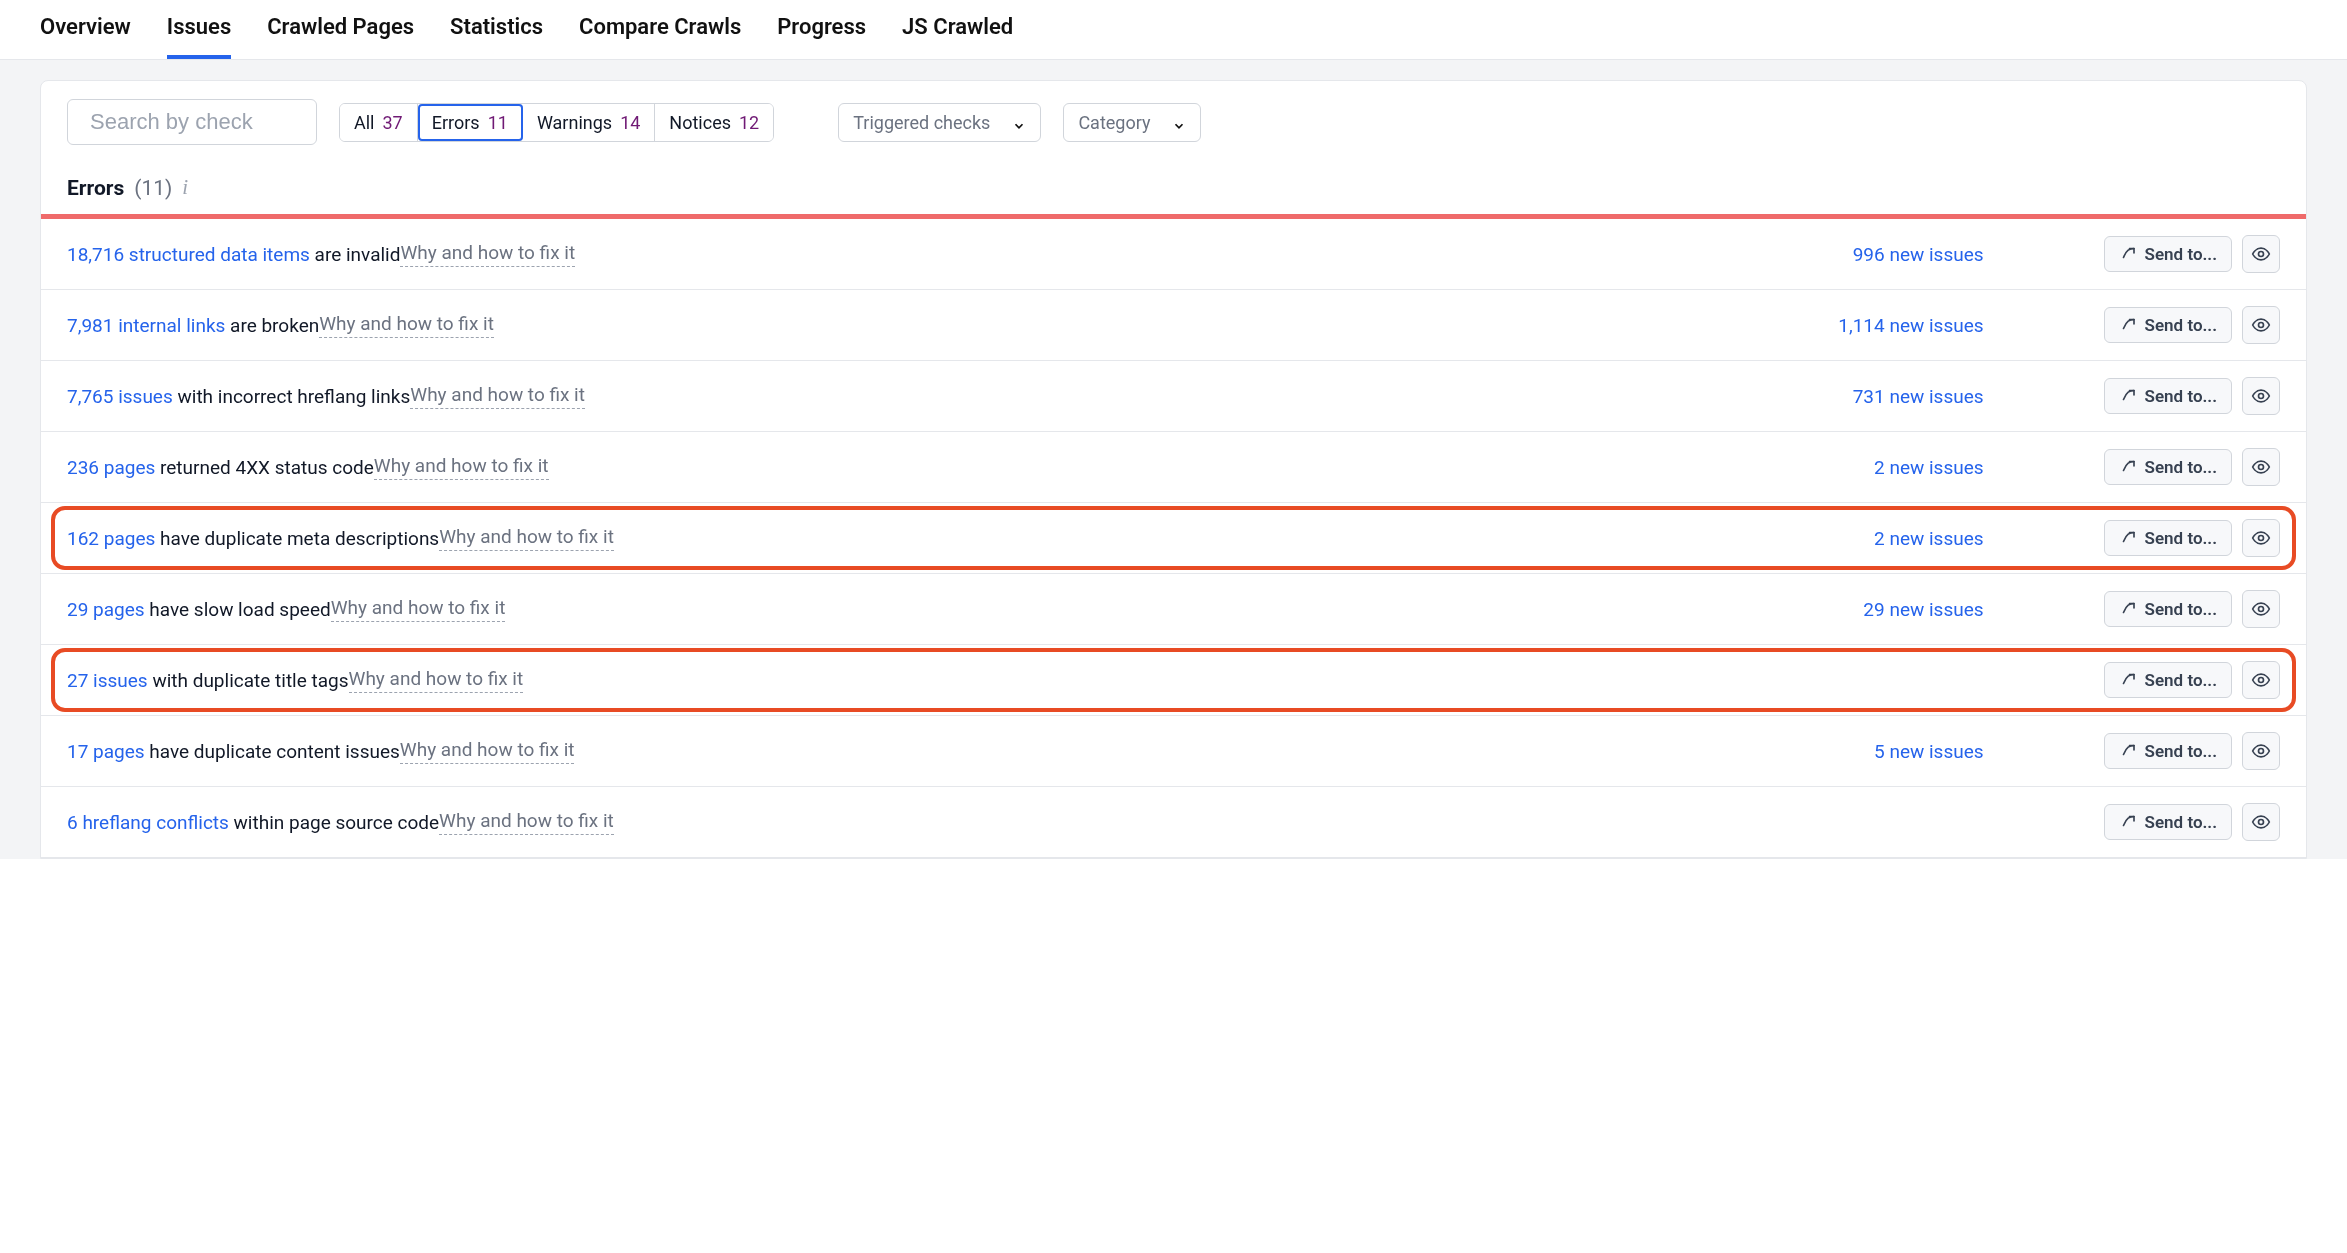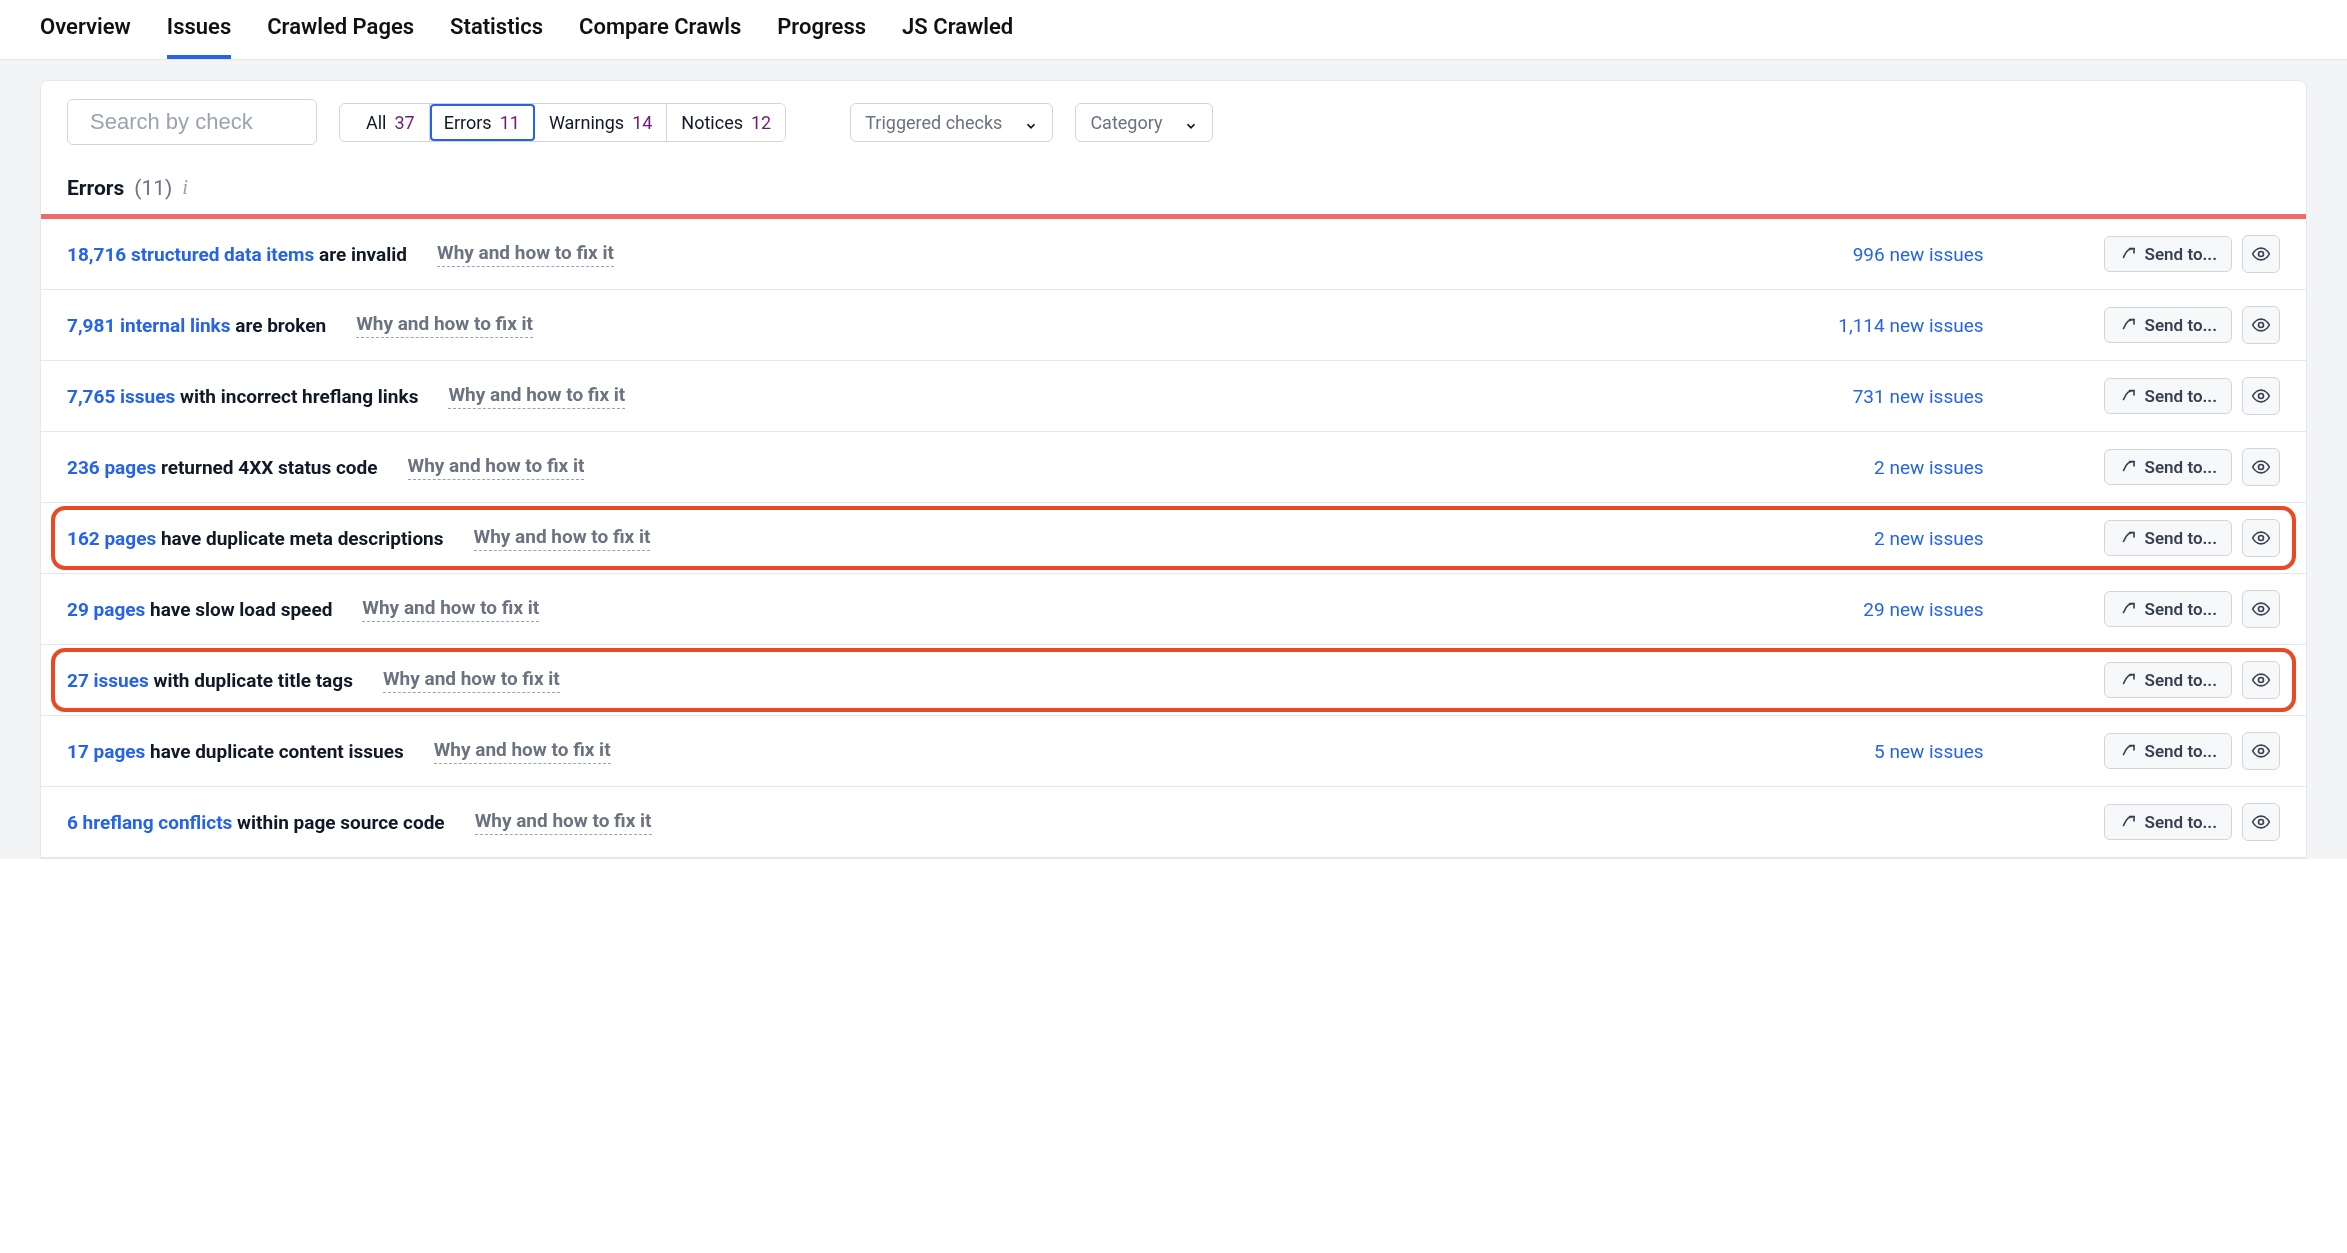--- a/index.html
+++ b/index.html
@@ -66,21 +66,20 @@
     flex: 1;
     background: transparent;
   }
   .search-box input::placeholder { color: #9ca3af; }
   .seg-group {
     display: inline-flex;
     border: 1px solid #d1d5db;
     border-radius: 6px;
     overflow: hidden;
     font-size: 18px;
-    padding-left: 12px;
   }
   .seg {
     padding: 8px 14px;
     border-right: 1px solid #d1d5db;
     display: inline-flex;
     gap: 8px;
     align-items: center;
     cursor: pointer;
     background:#fff;
   }
@@ -127,24 +126,22 @@
     align-items: center;
     padding: 16px 26px;
     border-bottom: 1px solid #e5e7eb;
     font-size: 19px;
     position: relative;
   }
   .row .left {
     flex: 1;
     display: flex;
     align-items: center;
-    gap: 30px;
     flex-wrap: wrap;
     min-width: 0;
-    font-weight: bold;
   }
   .row .desc {
     display: inline;
   }
   .row .desc .linkish {
     color: #2563eb;
     cursor: pointer;
   }
   .row .howfix {
     color: #6b7280;

